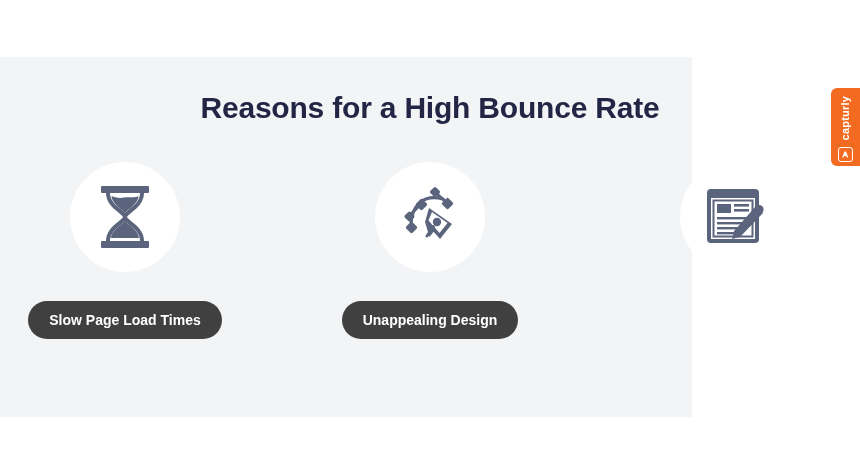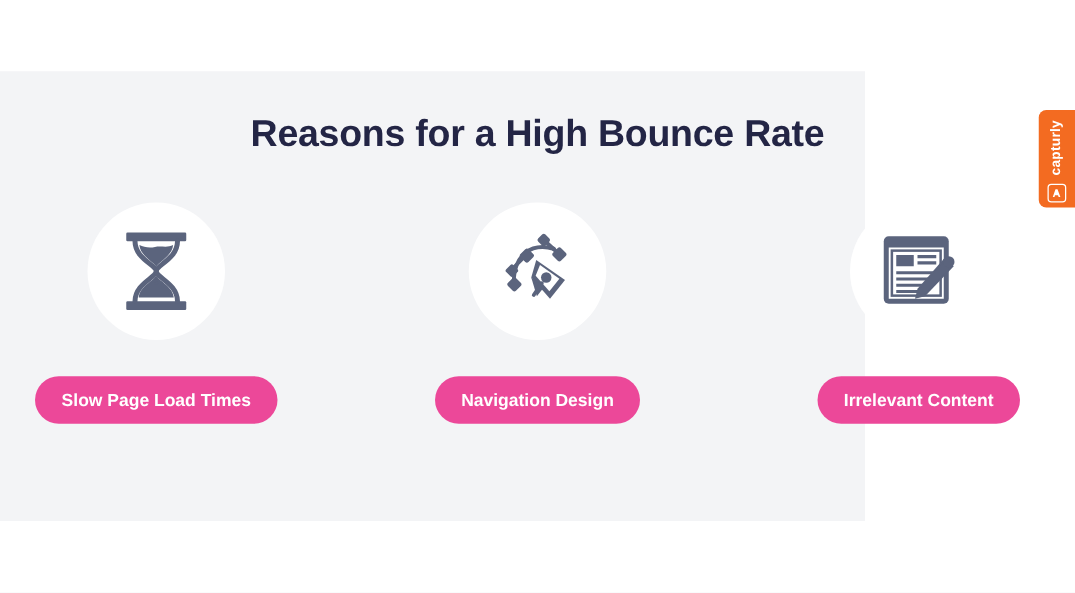--- a/index.html
+++ b/index.html
@@ -82,21 +82,21 @@
   .icon-circle svg {
     display: block;
   }
 
   .reason-pill {
     margin-top: 29px;
     height: 38px;
     box-sizing: border-box;
     padding: 0 21px;
     border-radius: 19px;
-    background: #ec4899;
+    background: #404040;
     color: #ffffff;
     font-size: 14px;
     font-weight: bold;
     display: flex;
     align-items: center;
     justify-content: center;
     white-space: nowrap;
   }
 
   
@@ -185,21 +185,21 @@
             <rect x="44" y="13" width="9" height="9" rx="1.8" transform="rotate(45 48.5 17.5)" fill="#5b647d"></rect>
             <rect x="8" y="37" width="9" height="9" rx="1.8" transform="rotate(45 12.5 41.5)" fill="#5b647d"></rect>
             <path d="M30 22 L53 38 L41 53 L26 36 Z" fill="#5b647d"></path>
             <path d="M26 36 L36 44 L30.5 51 Z" fill="#5b647d"></path>
             <path d="M33 26 L48.5 37 L40.5 47 L29.5 34.5 Z" fill="#ffffff"></path>
             <circle cx="38" cy="36" r="4.2" fill="#5b647d"></circle>
             <path d="M34.5 40.5 L28 50" stroke="#5b647d" stroke-width="3" stroke-linecap="round"></path>
           </svg>
         </span>
       </div>
-      <div class="reason-pill">Navigation Design</div>
+      <div class="reason-pill">Unappealing Design</div>
     </div>
 
     <div class="reason-card">
       <div class="icon-circle">
         <span>
           <svg width="62" height="60" viewBox="0 0 62 60" fill="none">
             <rect x="3" y="2" width="52" height="54" rx="4" fill="#5b647d"></rect>
             <rect x="7" y="11" width="44" height="41" fill="#ffffff"></rect>
             <rect x="9.5" y="13.5" width="39" height="36" fill="none" stroke="#5b647d" stroke-width="2"></rect>
             <rect x="13" y="17" width="14" height="9" fill="#5b647d"></rect>
@@ -209,21 +209,20 @@
             <rect x="13" y="35" width="32" height="2.4" fill="#5b647d"></rect>
             <rect x="13" y="40" width="26" height="2.4" fill="#5b647d"></rect>
             <rect x="13" y="45" width="20" height="2.4" fill="#5b647d"></rect>
             <path d="M52 19 L59 26 L36 50 L28 52 L30 44 Z" fill="#5b647d"></path>
             <path d="M50.5 23 L55.5 28 L35 49 L31.5 48 L31 45 Z" fill="#5b647d"></path>
             <circle cx="55" cy="22.5" r="4.6" fill="#5b647d"></circle>
             <path d="M29.5 50.5 L31 46.5 L33.5 49 Z" fill="#5b647d"></path>
           </svg>
         </span>
       </div>
-      <div class="reason-pill">Irrelevant Content</div>
     </div>
 
 
   </div>
 </div>
 
 <div class="page-bottom-band"></div>
 
 <div class="side-tab">
   <div class="side-tab-label">capturly</div>

